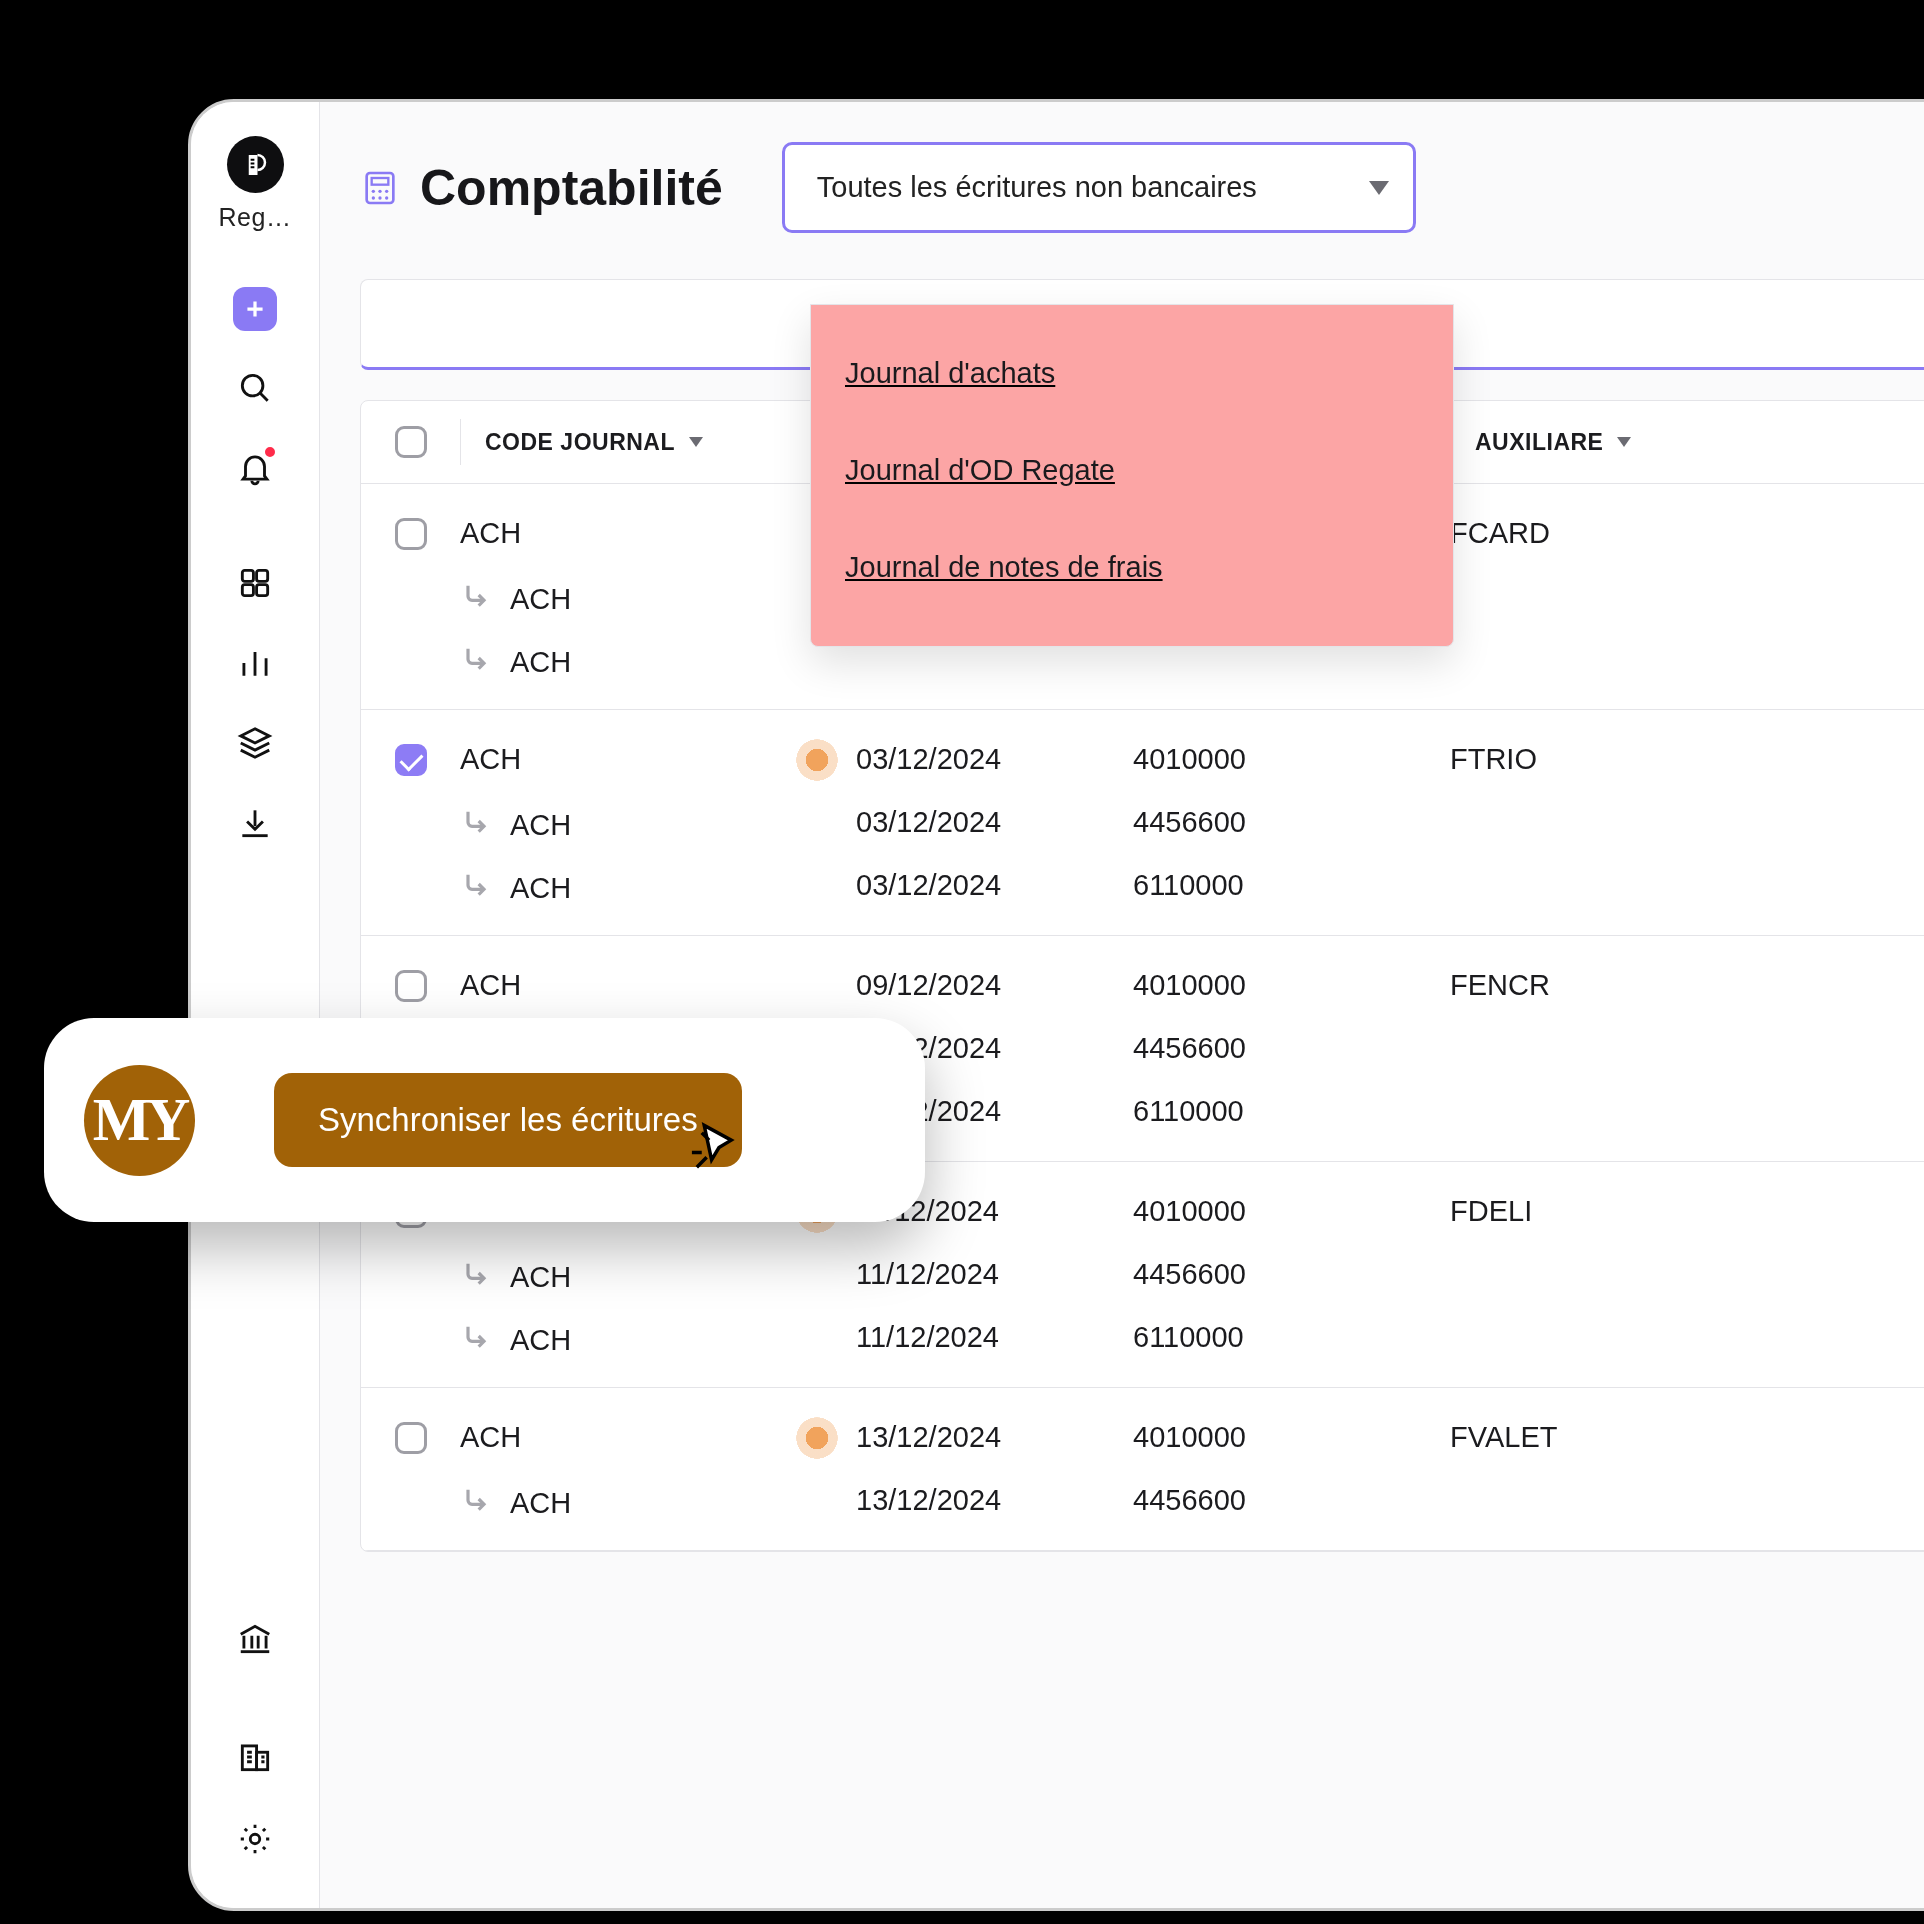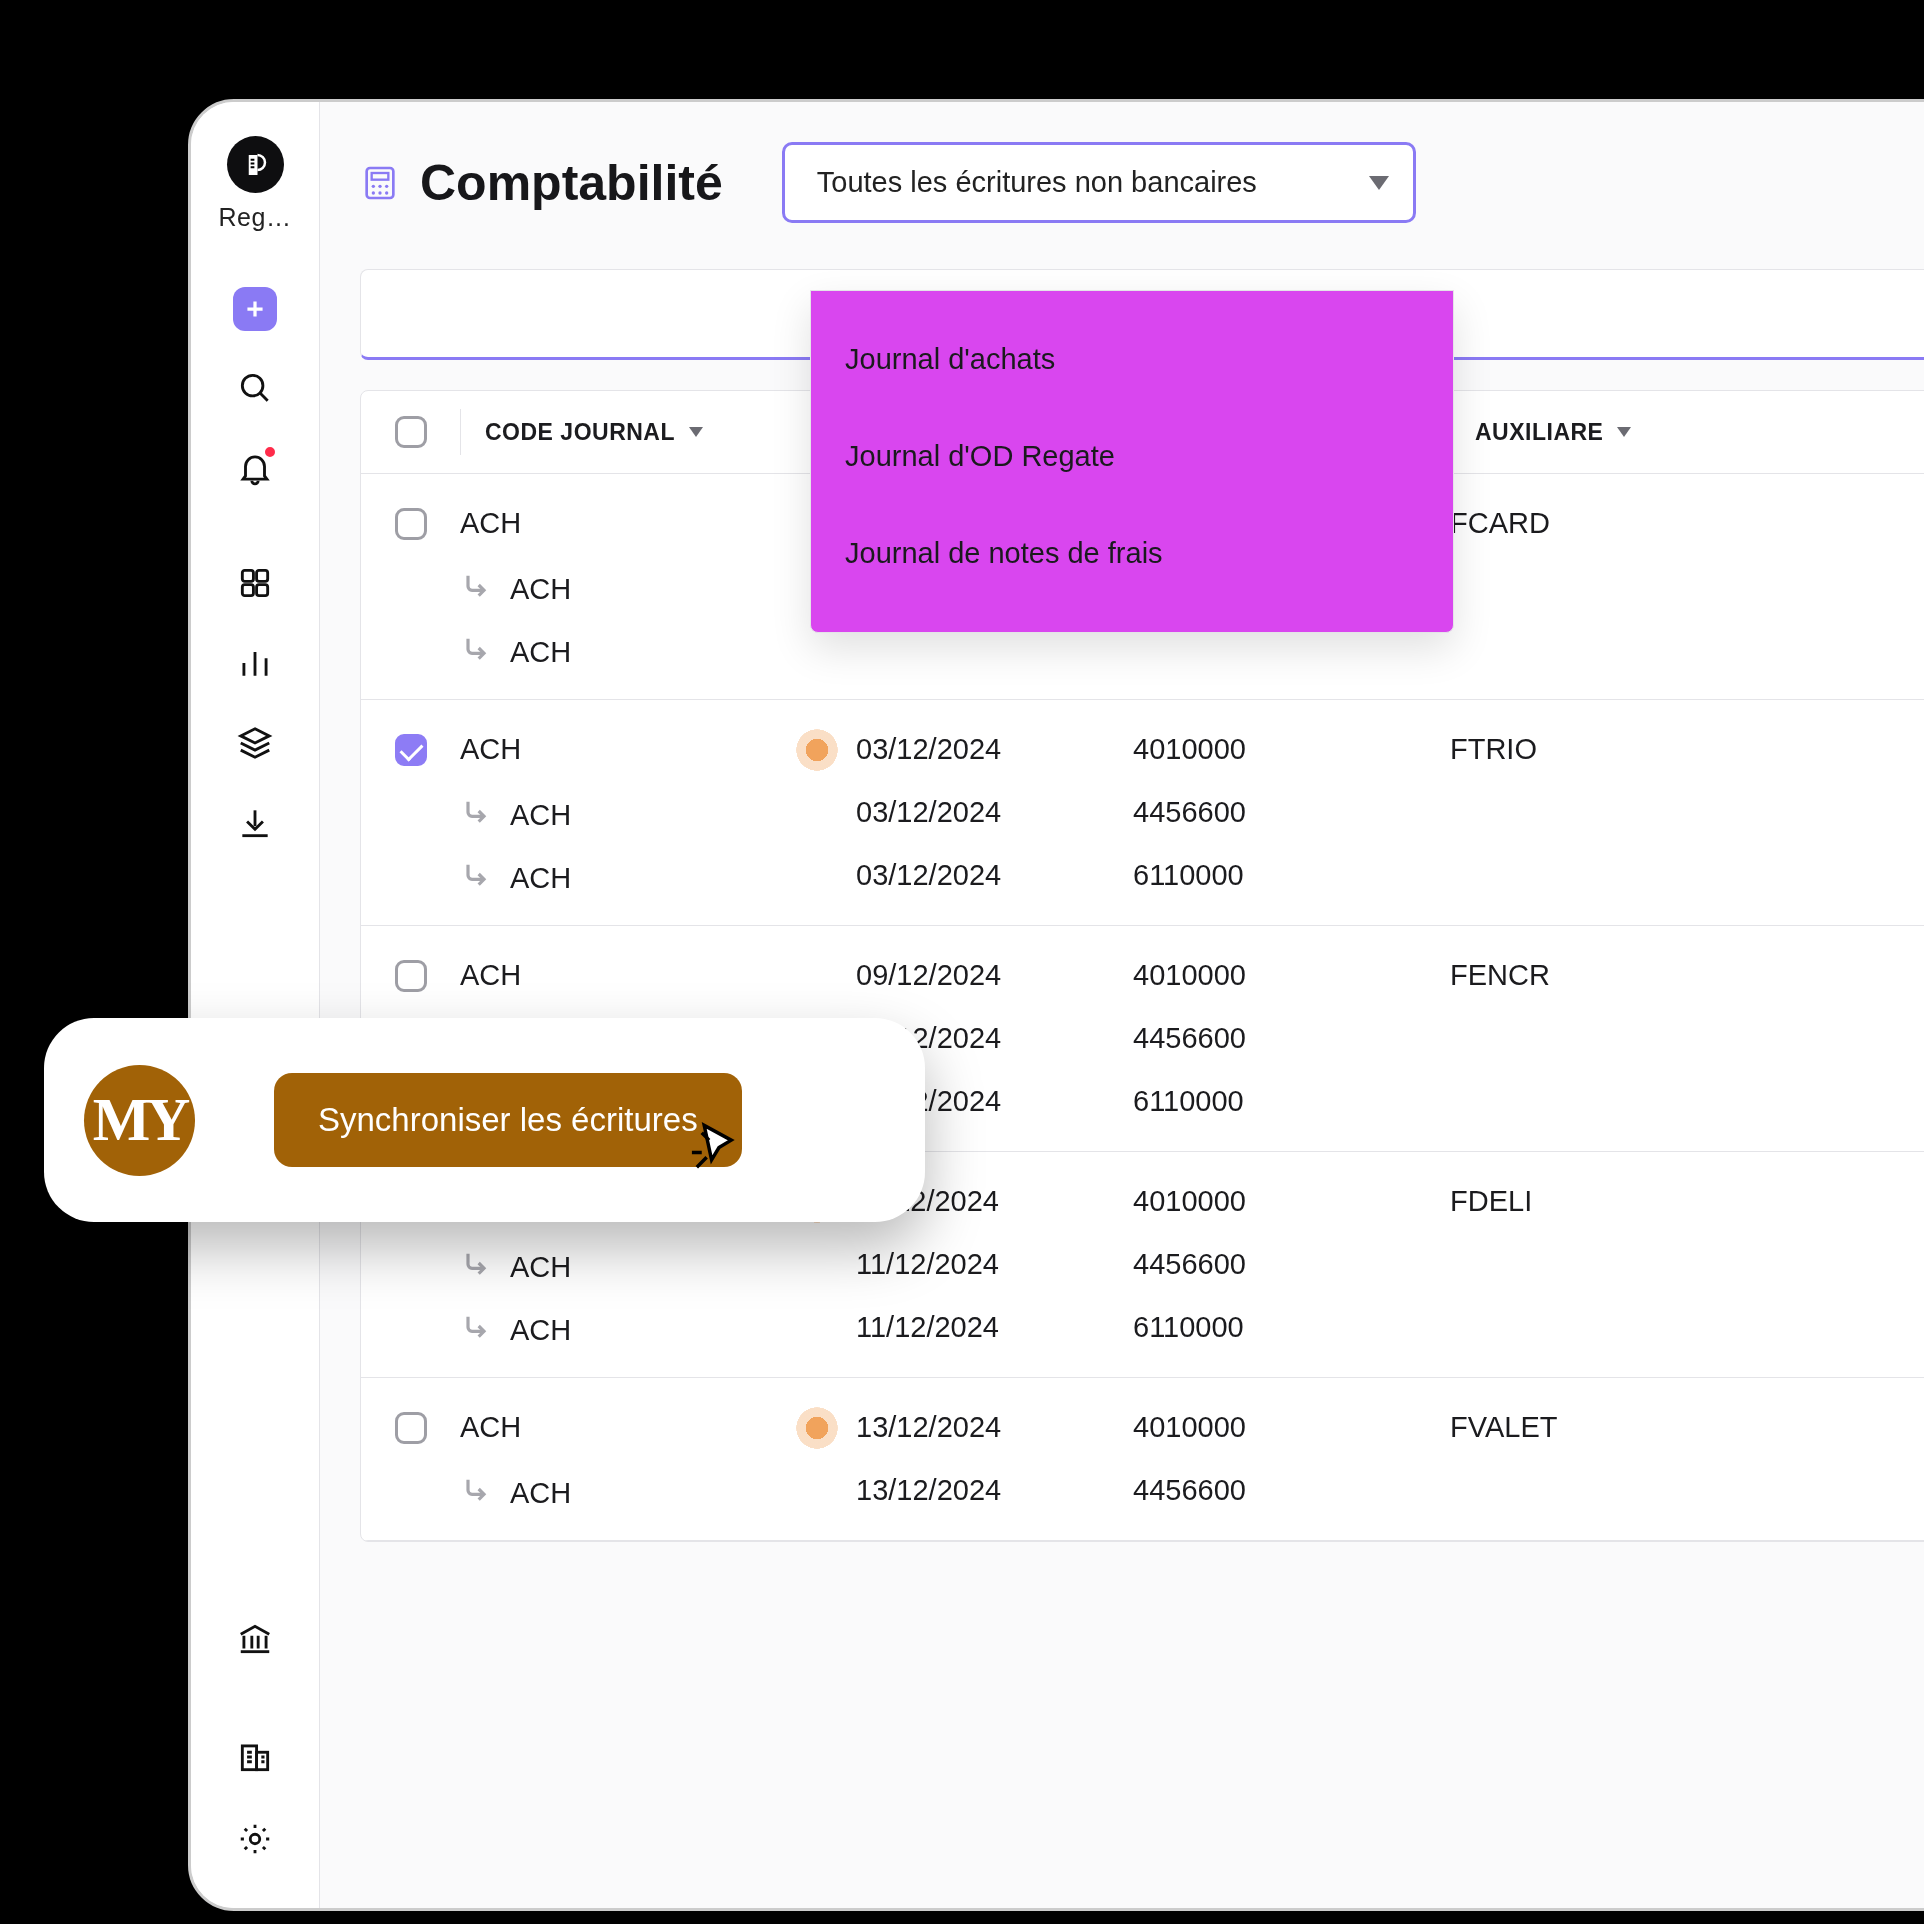--- a/index.html
+++ b/index.html
@@ -69,39 +69,40 @@
 .calc-icon{width:40px;height:40px;margin-right:20px;}
 .calc-icon svg{width:40px;height:40px;}
 .page-title{font-size:50px;font-weight:700;color:var(--text);margin:0;}
 
 
 .dropdown{
  margin-left:59px;
  display:flex;align-items:center;
  border:3px solid var(--accent);
  border-radius:10px;
- height:81px;
+ height:91px;
  padding:0 24px 0 32px;
  background:#fff;
  min-width:634px;
  position:relative;
 }
 .dropdown-label{font-size:29px;color:#222;font-weight:500;flex:1;}
 .dropdown .caret{width:0;height:0;border-left:10px solid transparent;border-right:10px solid transparent;border-top:14px solid #6b6b72;}
 
 
 .search-bar{margin:46px 40px 0 40px;height:91px;background:#fff;border:1px solid var(--border);border-bottom:3px solid var(--accent);border-radius:8px;}
 .menu-pop{
  position:absolute;
- left:490px;top:188px;
- width:644px;background:#d946ef;border:1px solid var(--border);
+ left:490px;top:202px;
+ width:644px;background:#fca5a5;border:1px solid var(--border);
  border-radius:0 0 8px 8px;
  box-shadow:0 16px 40px rgba(0,0,0,.12);
  padding:20px 0 30px 0;
  z-index:50;
+ text-decoration:underline;
 }
 .menu-item{padding:32px 34px;font-size:29px;color:#1a1a1d;}
 
 
 .table{margin:30px 40px 0 40px;background:#fff;border:1px solid var(--border);border-radius:8px;overflow:hidden;}
 .thead, .trow{display:grid;grid-template-columns:99px 317px 79px 277px 317px 297px;align-items:center;}
 .thead{height:83px;border-bottom:1px solid var(--border);}
 .th{display:flex;align-items:center;gap:14px;font-size:23px;font-weight:700;color:#1c1c1f;letter-spacing:0.5px;}
 .th .sort{width:0;height:0;border-left:7px solid transparent;border-right:7px solid transparent;border-top:10px solid #6b6b72;}
 .th.first{justify-content:center;}

